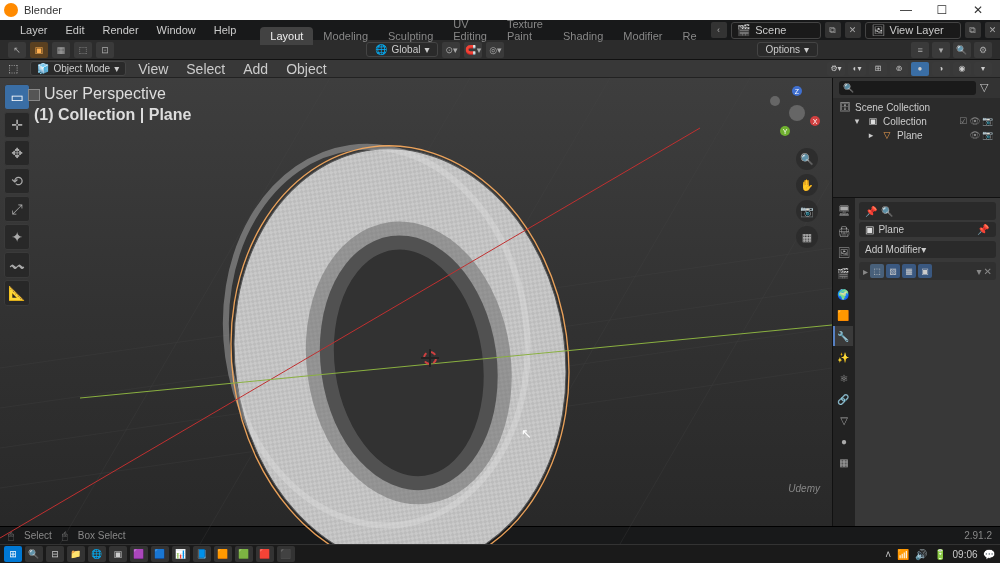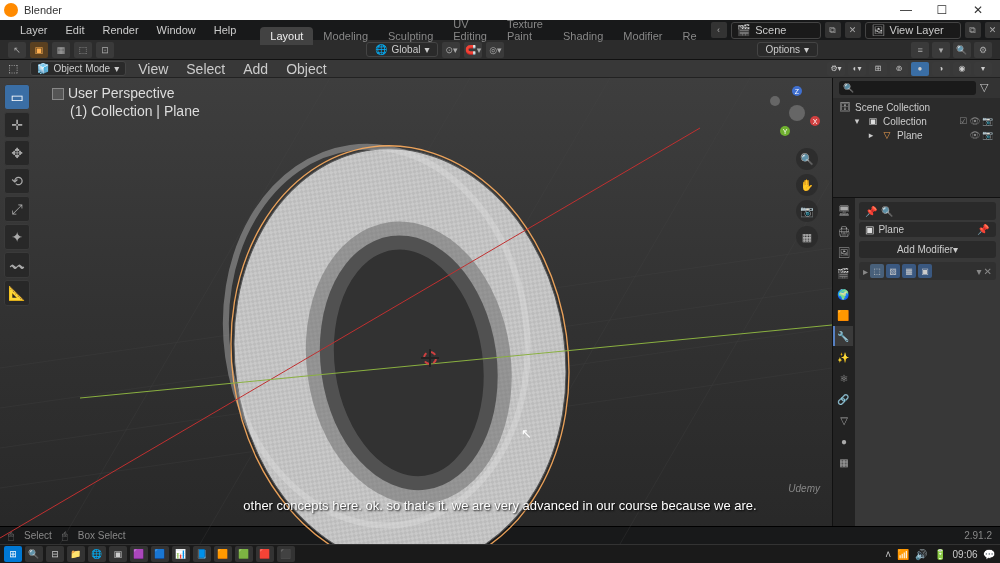--- a/index.html
+++ b/index.html
@@ -32,21 +32,21 @@
 .header3 .sp { flex: 1; }
 .header3 .ricons { display: flex; gap: 3px; }
 .header3 .ricon { width: 18px; height: 14px; background: #3a3a3a; border-radius: 2px; display: flex; align-items: center; justify-content: center; font-size: 8px; }
 .header3 .ricon.blue { background: #3a6ea5; }
 
 .maincontent { display: flex; height: 466px; }
 .left { width: 832px; position: relative; background: linear-gradient(180deg, #3e3e3e 0%, #323232 50%, #282828 100%); }
 .lefttools { position: absolute; left: 4px; top: 6px; display: flex; flex-direction: column; gap: 2px; z-index: 5; }
 .ltool { width: 26px; height: 26px; background: #282828; border-radius: 3px; display: flex; align-items: center; justify-content: center; color: #aaa; font-size: 14px; border:1px solid #3a3a3a; }
 .ltool.active { background: #3a6ea5; color: #fff; }
-.viewinfo { position: absolute; left: 52px; top: 6px; color: #ddd; font-size: 14px; line-height: 1.3; z-index: 5; }
+.viewinfo { position: absolute; left: 28px; top: 6px; color: #ddd; font-size: 16px; line-height: 1.3; z-index: 5; }
 .viewinfo .cubeicon { display: inline-block; width: 12px; height: 12px; background: #555; border: 1px solid #888; margin-right: 4px; vertical-align: middle; }
 .navgizmo { position: absolute; right: 10px; top: 10px; width: 50px; height: 50px; z-index: 5; }
 .navgizmo .center { width: 16px; height: 16px; background: #666; border-radius: 50%; position: absolute; left: 17px; top: 17px; }
 .navgizmo .ax { position: absolute; width: 10px; height: 10px; border-radius: 50%; font-size: 7px; color: #fff; display: flex; align-items: center; justify-content: center; }
 .navtools { position: absolute; right: 14px; top: 70px; display: flex; flex-direction: column; gap: 4px; z-index: 5; }
 .navtool { width: 22px; height: 22px; background: rgba(40,40,40,0.7); border-radius: 11px; display: flex; align-items: center; justify-content: center; color: #bbb; font-size: 11px; }
 .cursor3d { position: absolute; left: 421px; top: 271px; width: 18px; height: 18px; z-index: 4; }
 .cursor3d .ring { width: 14px; height: 14px; border: 2px dashed #d04040; border-radius: 50%; position: absolute; left: 2px; top: 2px; }
 .cursor3d .cross { position: absolute; left: 8px; top: 0; width: 2px; height: 18px; background: #222; }
 .cursor3d .crossh { position: absolute; top: 8px; left: 0; height: 2px; width: 18px; background: #222; }
@@ -61,21 +61,21 @@
 .outliner .ticon { width: 12px; height: 12px; display: flex; align-items: center; justify-content: center; font-size: 9px; }
 .outliner .trowicons { margin-left: auto; display: flex; gap: 2px; color: #888; font-size: 9px; }
 
 .props { flex: 1; display: flex; }
 .proptabs { width: 22px; background: #222; display: flex; flex-direction: column; gap: 1px; padding-top: 2px; }
 .proptab { width: 20px; height: 20px; display: flex; align-items: center; justify-content: center; font-size: 10px; color: #aaa; border-left: 2px solid transparent; }
 .proptab.active { background: #3a3a3a; border-left-color: #5680c2; }
 .propcontent { flex: 1; background: #383838; padding: 4px; font-size: 10px; }
 .propcontent .phead { height: 18px; background: #2a2a2a; display: flex; align-items: center; padding: 0 6px; gap: 4px; margin-bottom: 2px; border-radius: 3px; }
 .propcontent .pinput { background: #2a2a2a; border-radius: 3px; padding: 2px 6px; display: flex; align-items: center; gap: 4px; margin-bottom: 4px; }
-.propcontent .addmod { background: #2a2a2a; border-radius: 3px; padding: 3px 6px; display: flex; align-items: center; justify-content: center; margin-bottom: 4px; }
+.propcontent .addmod { background: #2a2a2a; border-radius: 3px; padding: 3px 6px; display: flex; align-items: center; justify-content: flex-start; margin-bottom: 4px; }
 .propcontent .modstack { background: #303030; border-radius: 3px; padding: 2px 4px; display: flex; align-items: center; gap: 2px; }
 .propcontent .modicon { width: 14px; height: 14px; background: #48607a; border-radius: 2px; font-size: 8px; display: flex; align-items: center; justify-content: center; }
 
 .timeline { height: 19px; background: #2a2a2a; display: flex; align-items: center; padding: 0 6px; gap: 8px; font-size: 10px; border-top: 1px solid #111; }
 .timeline .tlbtn { padding: 1px 6px; background: #383838; border-radius: 2px; color: #ccc; }
 .timeline .frames { display: flex; gap: 18px; color: #888; margin-left: 10px; }
 
 .subtitle-overlay { position: absolute; bottom: 48px; left: 50%; transform: translateX(-50%); text-align: center; z-index: 20; width: 90%; }
 .subtitle-overlay .cn { background: rgba(0,0,0,0.75); color: #fff; font-size: 13px; padding: 2px 6px; display: inline-block; margin-bottom: 1px; }
 .subtitle-overlay .en { color: #fff; font-size: 13px; text-shadow: 1px 1px 2px #000; line-height: 1.3; }
@@ -247,21 +247,21 @@
       <div class="ltool">✥</div>
       <div class="ltool">⟲</div>
       <div class="ltool">⤢</div>
       <div class="ltool">✦</div>
       <div class="ltool">〰</div>
       <div class="ltool">📐</div>
     </div>
 
     <div class="viewinfo">
       <div><span class="cubeicon"></span><span>User Perspective</span></div>
-      <div style="margin-left:18px;">(1) Collection | Plane</div>
+      <div style="margin-left:6px;font-weight:bold;">(1) Collection | Plane</div>
     </div>
 
     <div class="navgizmo">
       <div class="center"></div>
       <div class="ax" style="background:#d04040; left:38px; top:28px;">X</div>
       <div class="ax" style="background:#70b030; left:8px; top:38px;">Y</div>
       <div class="ax" style="background:#4070d0; left:20px; top:-2px;">Z</div>
       <div class="ax" style="background:#666; left:-2px; top:8px;"></div>
     </div>
     <div class="navtools">
@@ -372,21 +372,20 @@
   <span>🖱</span>
   <span>Select</span>
   <span>🖱</span>
   <span>Box Select</span>
   <div class="sp"></div>
   <span class="ver">2.91.2</span>
 </div>
 
 <div class="subtitle-overlay">
   <br>
-  <div class="en">other concepts here. ok. so that's it. we are very advanced in our course because we are.</div>
 </div>
 
 <div class="taskbar">
   <div class="tbicon win">⊞</div>
   <div class="tbicon">🔍</div>
   <div class="tbicon">⊟</div>
   <div class="tbicon">📁</div>
   <div class="tbicon">🌐</div>
   <div class="tbicon">▣</div>
   <div class="tbicon">🟪</div>

